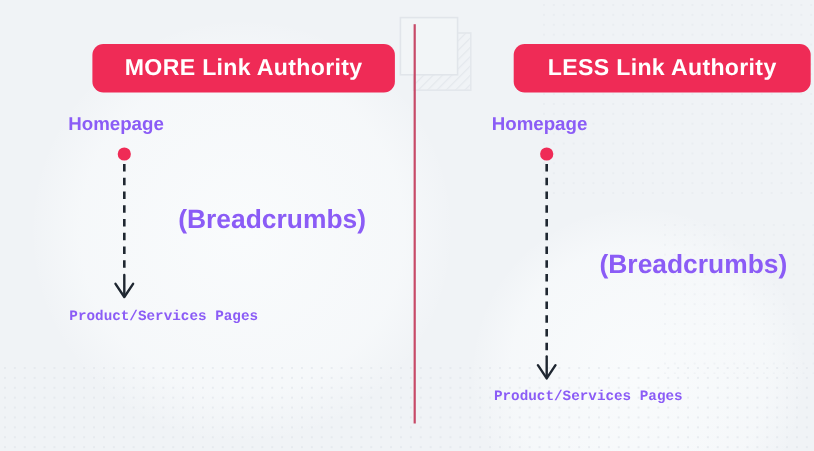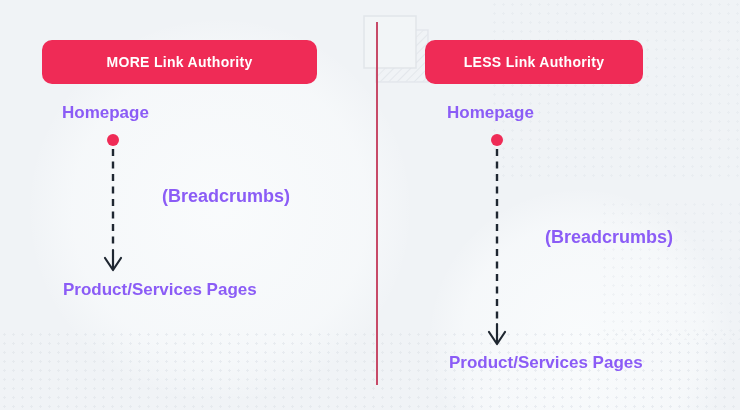--- a/index.html
+++ b/index.html
@@ -51,43 +51,44 @@
     top: 10px;
     opacity: 0.9;
   }
   .banner {
     position: absolute;
     top: 40px;
     height: 44px;
     border-radius: 10px;
     background: #ef2b56;
     color: #ffffff;
-    font-size: 14px;
+    font-size: 21px;
     font-weight: bold;
     letter-spacing: 0.3px;
     display: flex;
     align-items: center;
     justify-content: center;
+    margin-left: 42px;
   }
   .banner.left { left: 42px; width: 275px; }
-  .banner.right { left: 425px; width: 218px; }
+  .banner.right { left: 425px; width: 270px; }
 
   .label {
     position: absolute;
     color: #8b5cf6;
     font-weight: 600;
     font-size: 17px;
     white-space: nowrap;
   }
   .homepage.left  { left: 62px;  top: 103px; }
   .homepage.right { left: 447px; top: 103px; }
-  .annotation { font-size: 18px; text-align: center; }
+  .annotation { font-size: 24px; text-align: center; }
   .annotation.left  { left: 162px; top: 186px; }
   .annotation.right { left: 545px; top: 227px; }
-  .target { font-size: 17px; }
+  .target { font-size: 13px; font-family: Liberation Mono, monospace; }
   .target.left  { left: 63px;  top: 280px; }
   .target.right { left: 449px; top: 353px; }
 
   .dot {
     position: absolute;
     width: 12px;
     height: 12px;
     border-radius: 50%;
     background: #ef2b56;
   }

